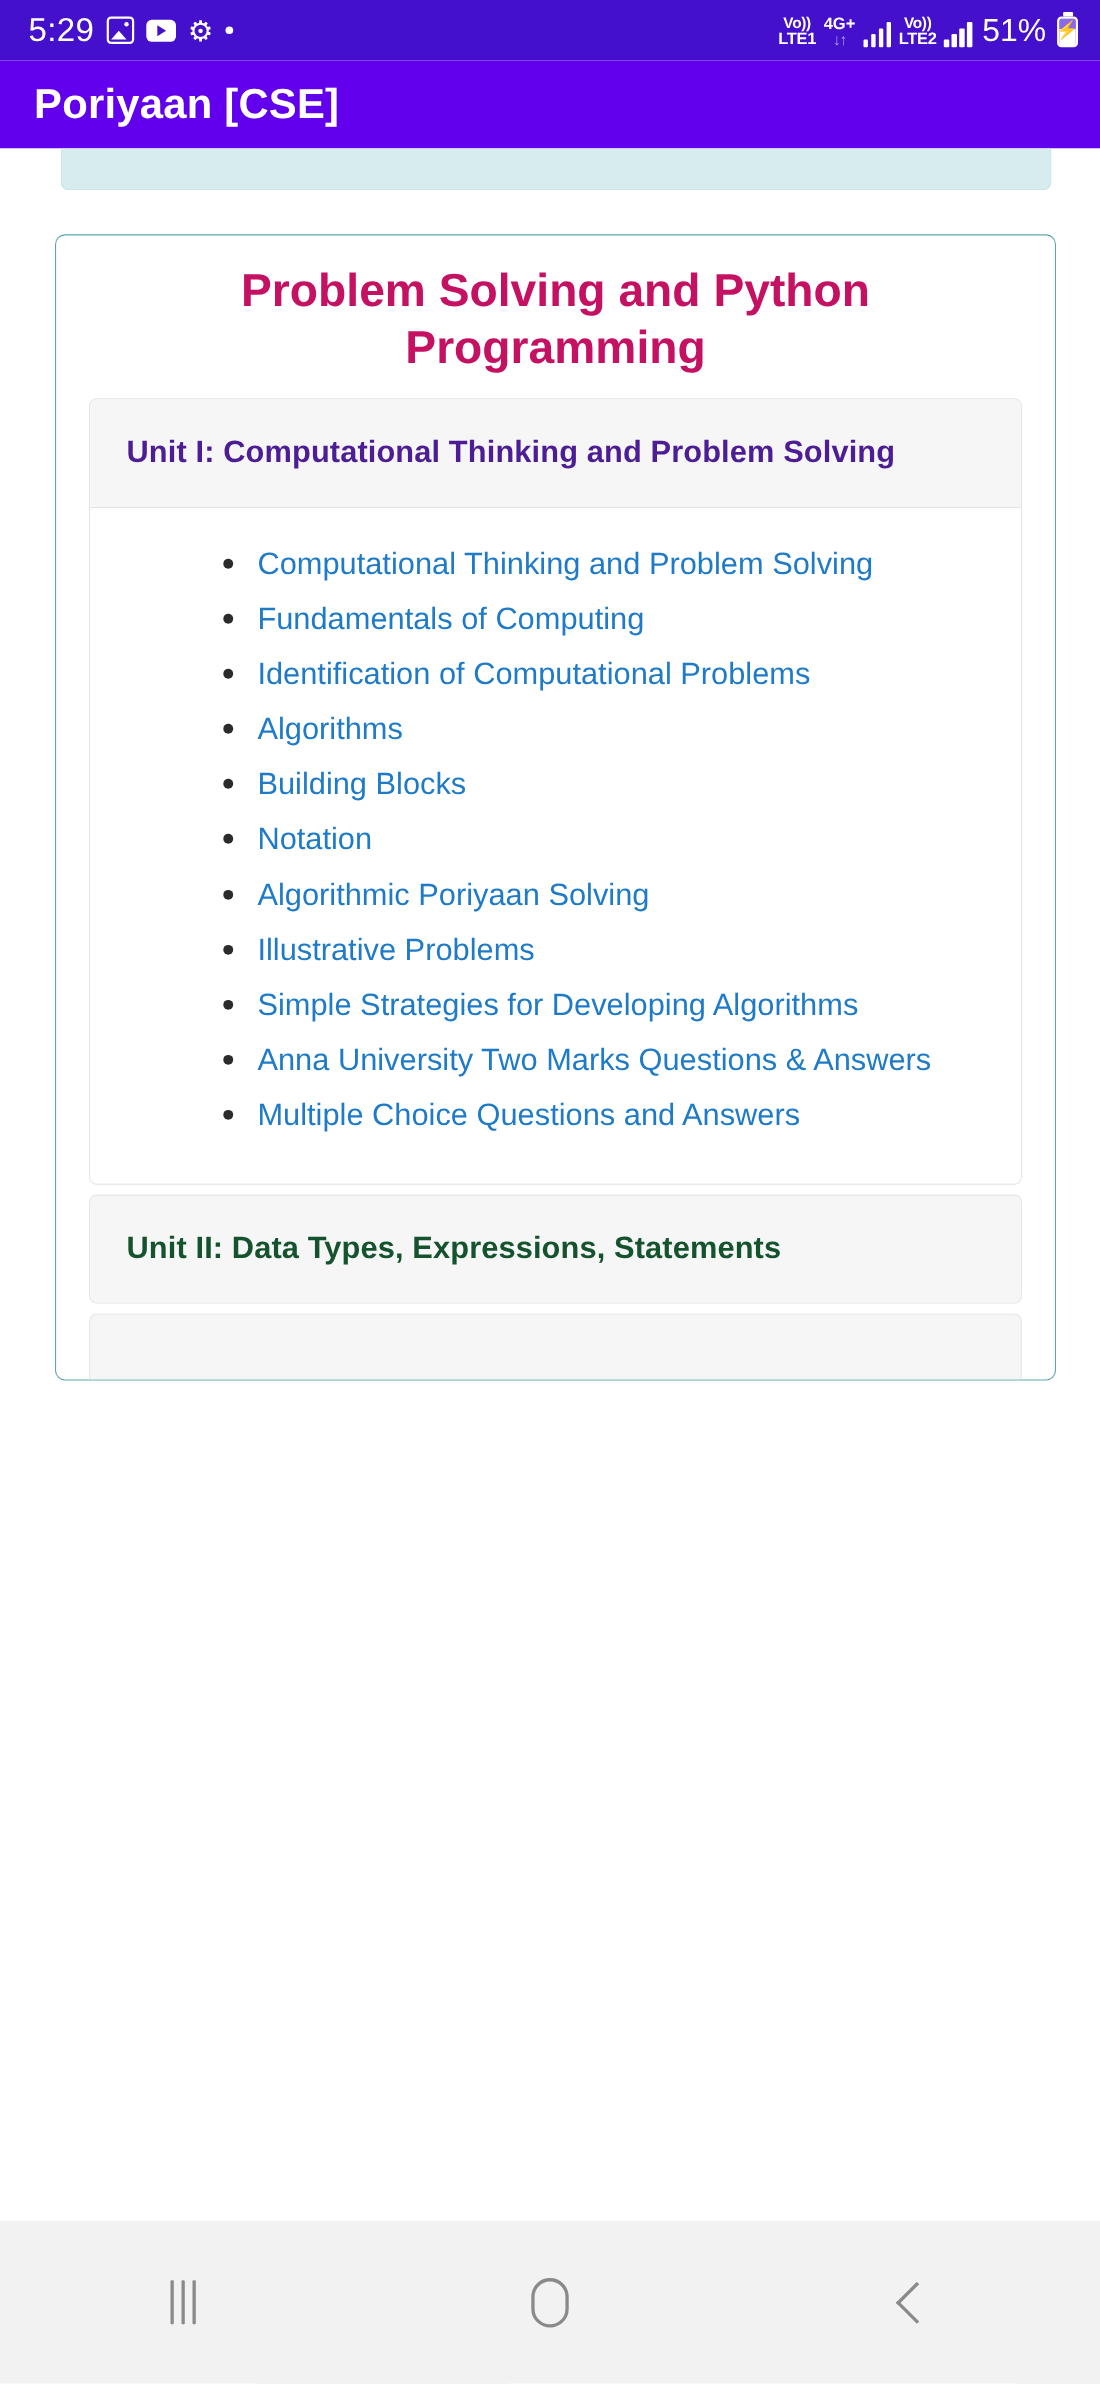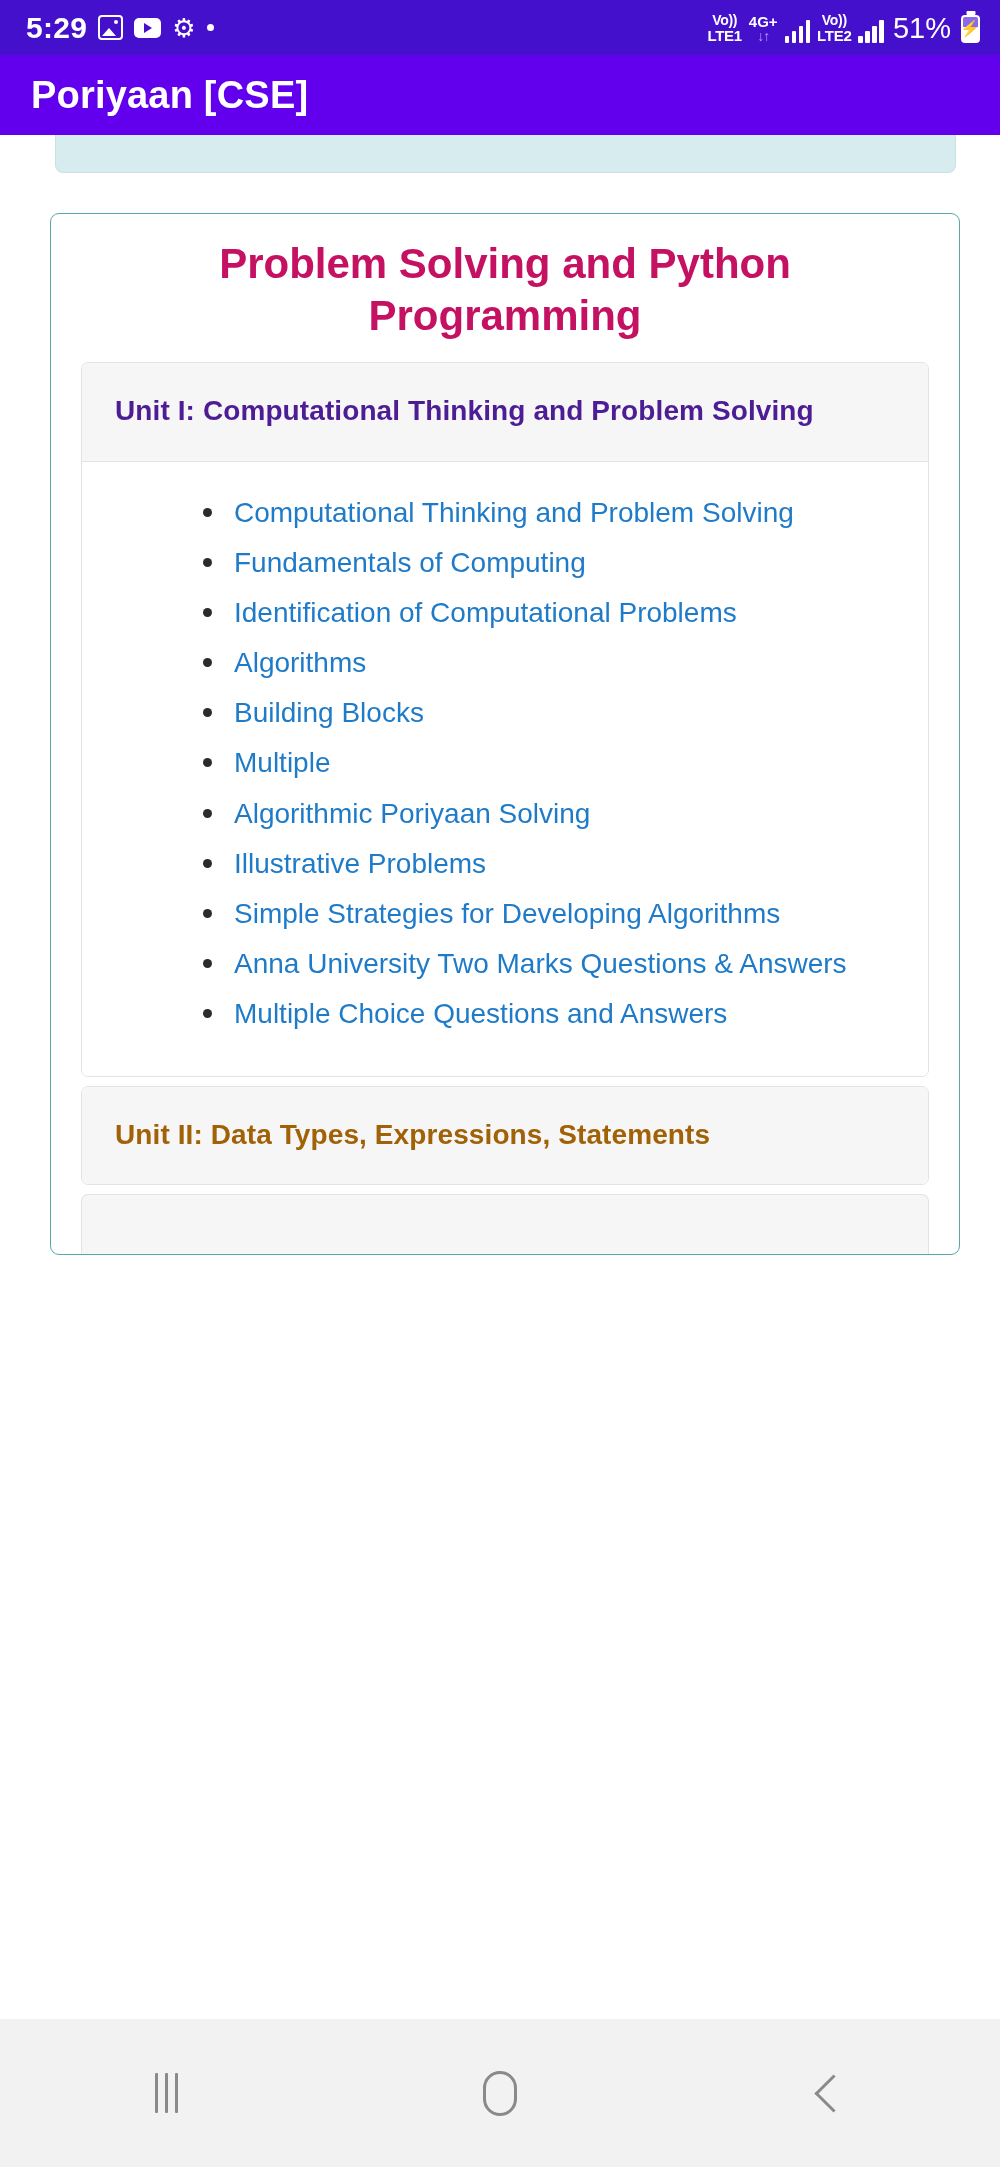--- a/index.html
+++ b/index.html
@@ -26,21 +26,21 @@
     box-sizing: border-box;
     color: #ffffff;
   }
   .status-left {
     display: flex;
     align-items: center;
     gap: 11px;
   }
   .status-clock {
     font-size: 30px;
-    font-weight: 700;
+    font-weight: 400;
     letter-spacing: 0.3px;
     line-height: 1;
   }
   .sb-icon { display: inline-flex; align-items: center; justify-content: center; }
   .icon-gallery {
     width: 25px; height: 25px;
     border: 2.5px solid #ffffff;
     border-radius: 4px;
     position: relative;
     box-sizing: border-box;
@@ -228,21 +228,21 @@
   }
   .unit-header.no-border { border-bottom: none; }
   .unit-header-title {
     font-size: 28px;
     font-weight: 700;
     line-height: 1.62;
     letter-spacing: 0.1px;
     margin: 0;
   }
   .unit-1 .unit-header-title { color: #4c1d95; }
-  .unit-2 .unit-header-title { color: #a16207; }
+  .unit-2 .unit-header-title { color: #14532d; }
 
   .unit-body {
     padding: 28px 0 34px 0;
     background: #ffffff;
   }
   ul.topic-list {
     list-style: none;
     margin: 0;
     padding: 0 28px 0 118px;
   }
@@ -381,21 +381,21 @@
       <div class="unit-header">
         <h2 class="unit-header-title">Unit I: Computational Thinking and Problem Solving</h2>
       </div>
       <div class="unit-body">
         <ul class="topic-list">
           <li><a class="topic-link">Computational Thinking and Problem Solving</a></li>
           <li><a class="topic-link">Fundamentals of Computing</a></li>
           <li><a class="topic-link">Identification of Computational Problems</a></li>
           <li><a class="topic-link">Algorithms</a></li>
           <li><a class="topic-link">Building Blocks</a></li>
-          <li><a class="topic-link">Multiple</a></li>
+          <li><a class="topic-link">Notation</a></li>
           <li><a class="topic-link">Algorithmic Poriyaan Solving</a></li>
           <li><a class="topic-link">Illustrative Problems</a></li>
           <li><a class="topic-link">Simple Strategies for Developing Algorithms</a></li>
           <li><a class="topic-link">Anna University Two Marks Questions &amp; Answers</a></li>
           <li><a class="topic-link">Multiple Choice Questions and Answers</a></li>
         </ul>
       </div>
     </div>
 
     <div class="unit-block unit-2">

